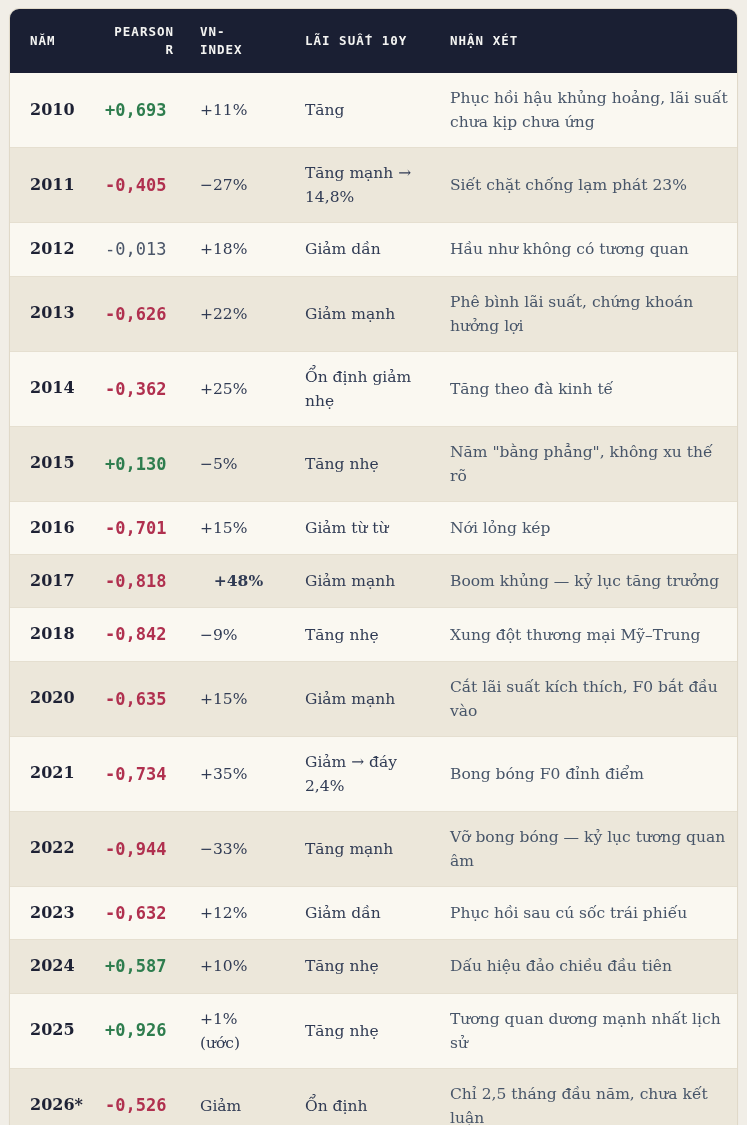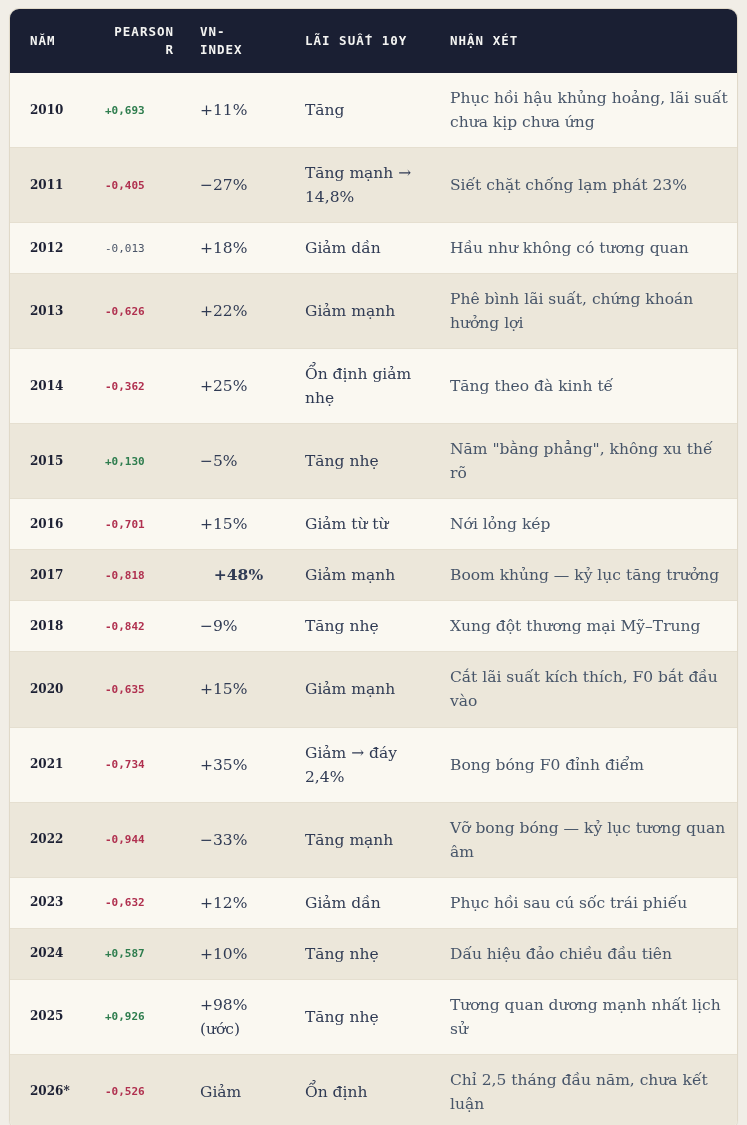--- a/index.html
+++ b/index.html
@@ -52,25 +52,25 @@
     line-height: 1.55;
     border-top: 1px solid #e5dfd0;
   }
   tbody tr:first-child td { border-top: none; }
   tbody tr:nth-child(even) { background: var(--row-beige, #ece7da); }
   tbody tr:nth-child(odd)  { background: var(--row-light, #faf8f1); }
 
   td.c-year {
     font-weight: bold;
     color: var(--year-fg, #1d2134);
-    font-size: 12px;
+    font-size: 16px;
   }
   td.c-pearson {
     font-family: "DejaVu Sans Mono", monospace;
-    font-size: 11px;
+    font-size: 17px;
   }
   td.c-pearson.positive { color: var(--positive, #2e7d4e); font-weight: bold; }
   td.c-pearson.negative { color: var(--negative, #b0304f); font-weight: bold; }
   td.c-pearson.neutral  { color: var(--neutral, #4a5568); font-weight: normal; }
   td.c-index, td.c-rate {
     color: var(--pct-fg, #303b54);
   }
   td.c-index.emph { font-weight: bold; text-align: center; }
   td.c-note {
     color: var(--note-fg, #475569);
@@ -192,21 +192,21 @@
         <tr>
     <td class="c-year">2024</td>
     <td class="c-pearson positive">+0,587</td>
     <td class="c-index">+10%</td>
     <td class="c-rate">Tăng nhẹ</td>
     <td class="c-note">Dấu hiệu đảo chiều đầu tiên</td>
   </tr>
         <tr>
     <td class="c-year">2025</td>
     <td class="c-pearson positive">+0,926</td>
-    <td class="c-index">+98% (ước)</td>
+    <td class="c-index">+1% (ước)</td>
     <td class="c-rate">Tăng nhẹ</td>
     <td class="c-note">Tương quan dương mạnh nhất lịch sử</td>
   </tr>
         <tr>
     <td class="c-year">2026*</td>
     <td class="c-pearson negative">-0,526</td>
     <td class="c-index">Giảm</td>
     <td class="c-rate">Ổn định</td>
     <td class="c-note">Chỉ 2,5 tháng đầu năm, chưa kết luận</td>
   </tr>

